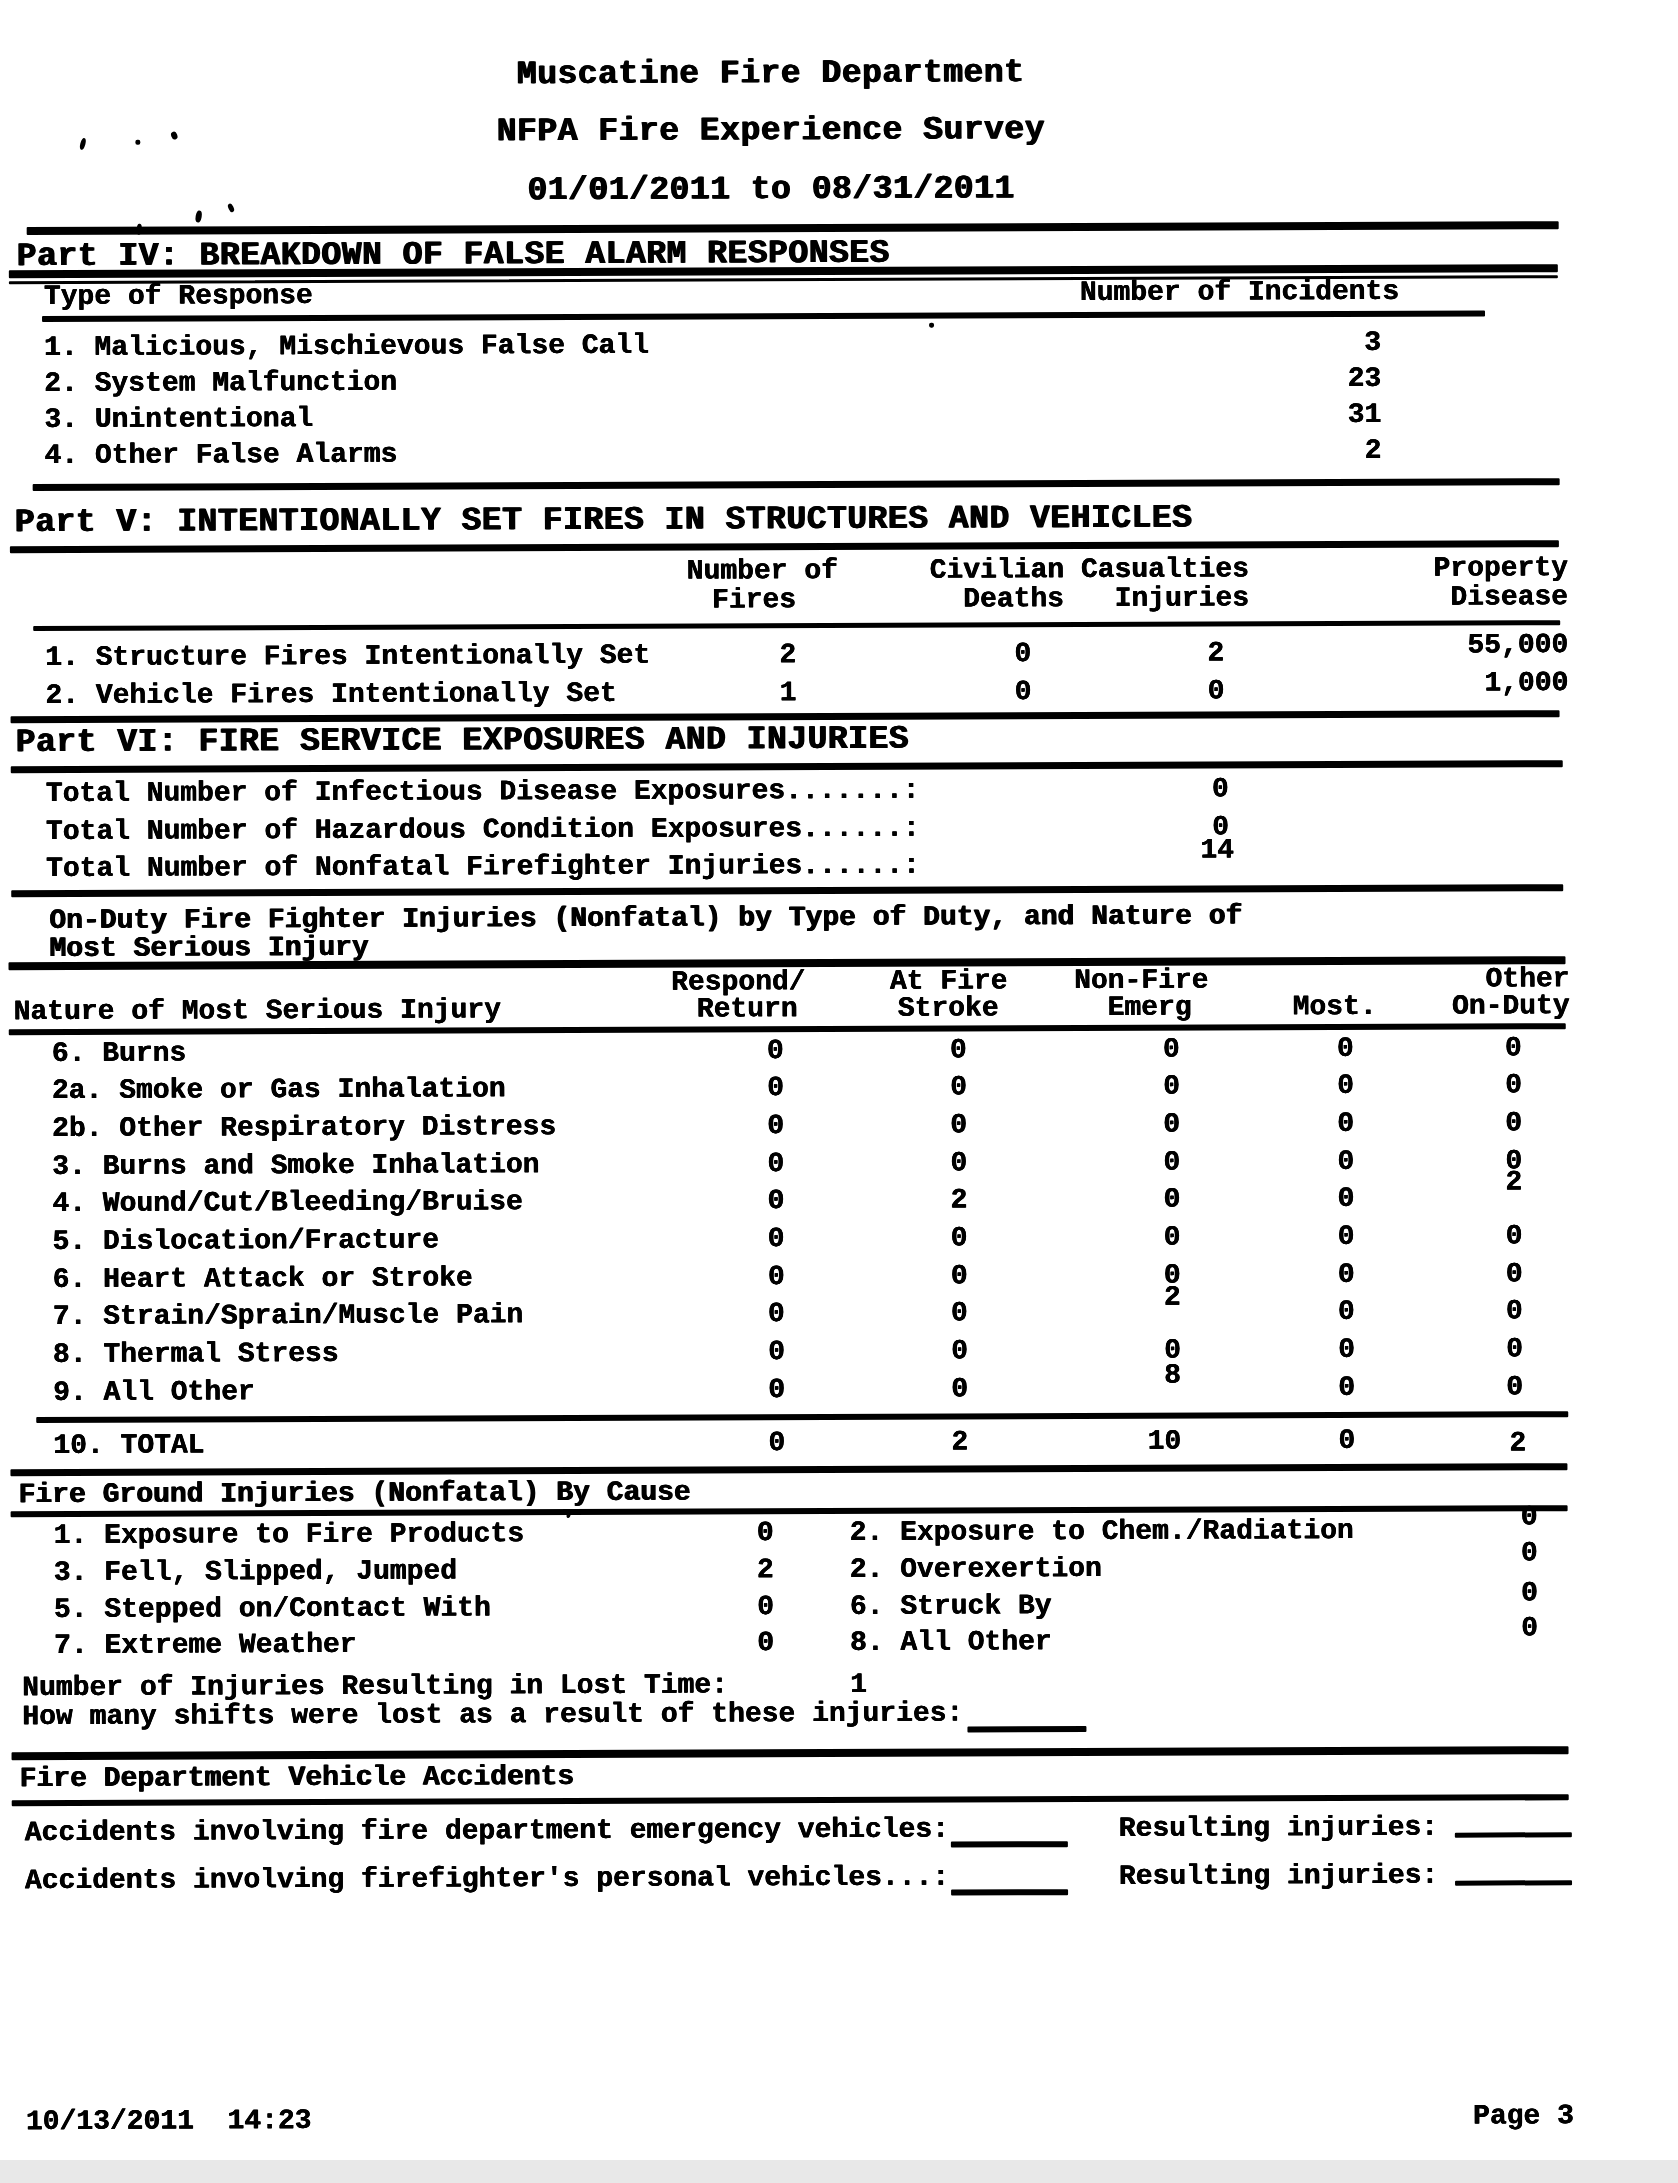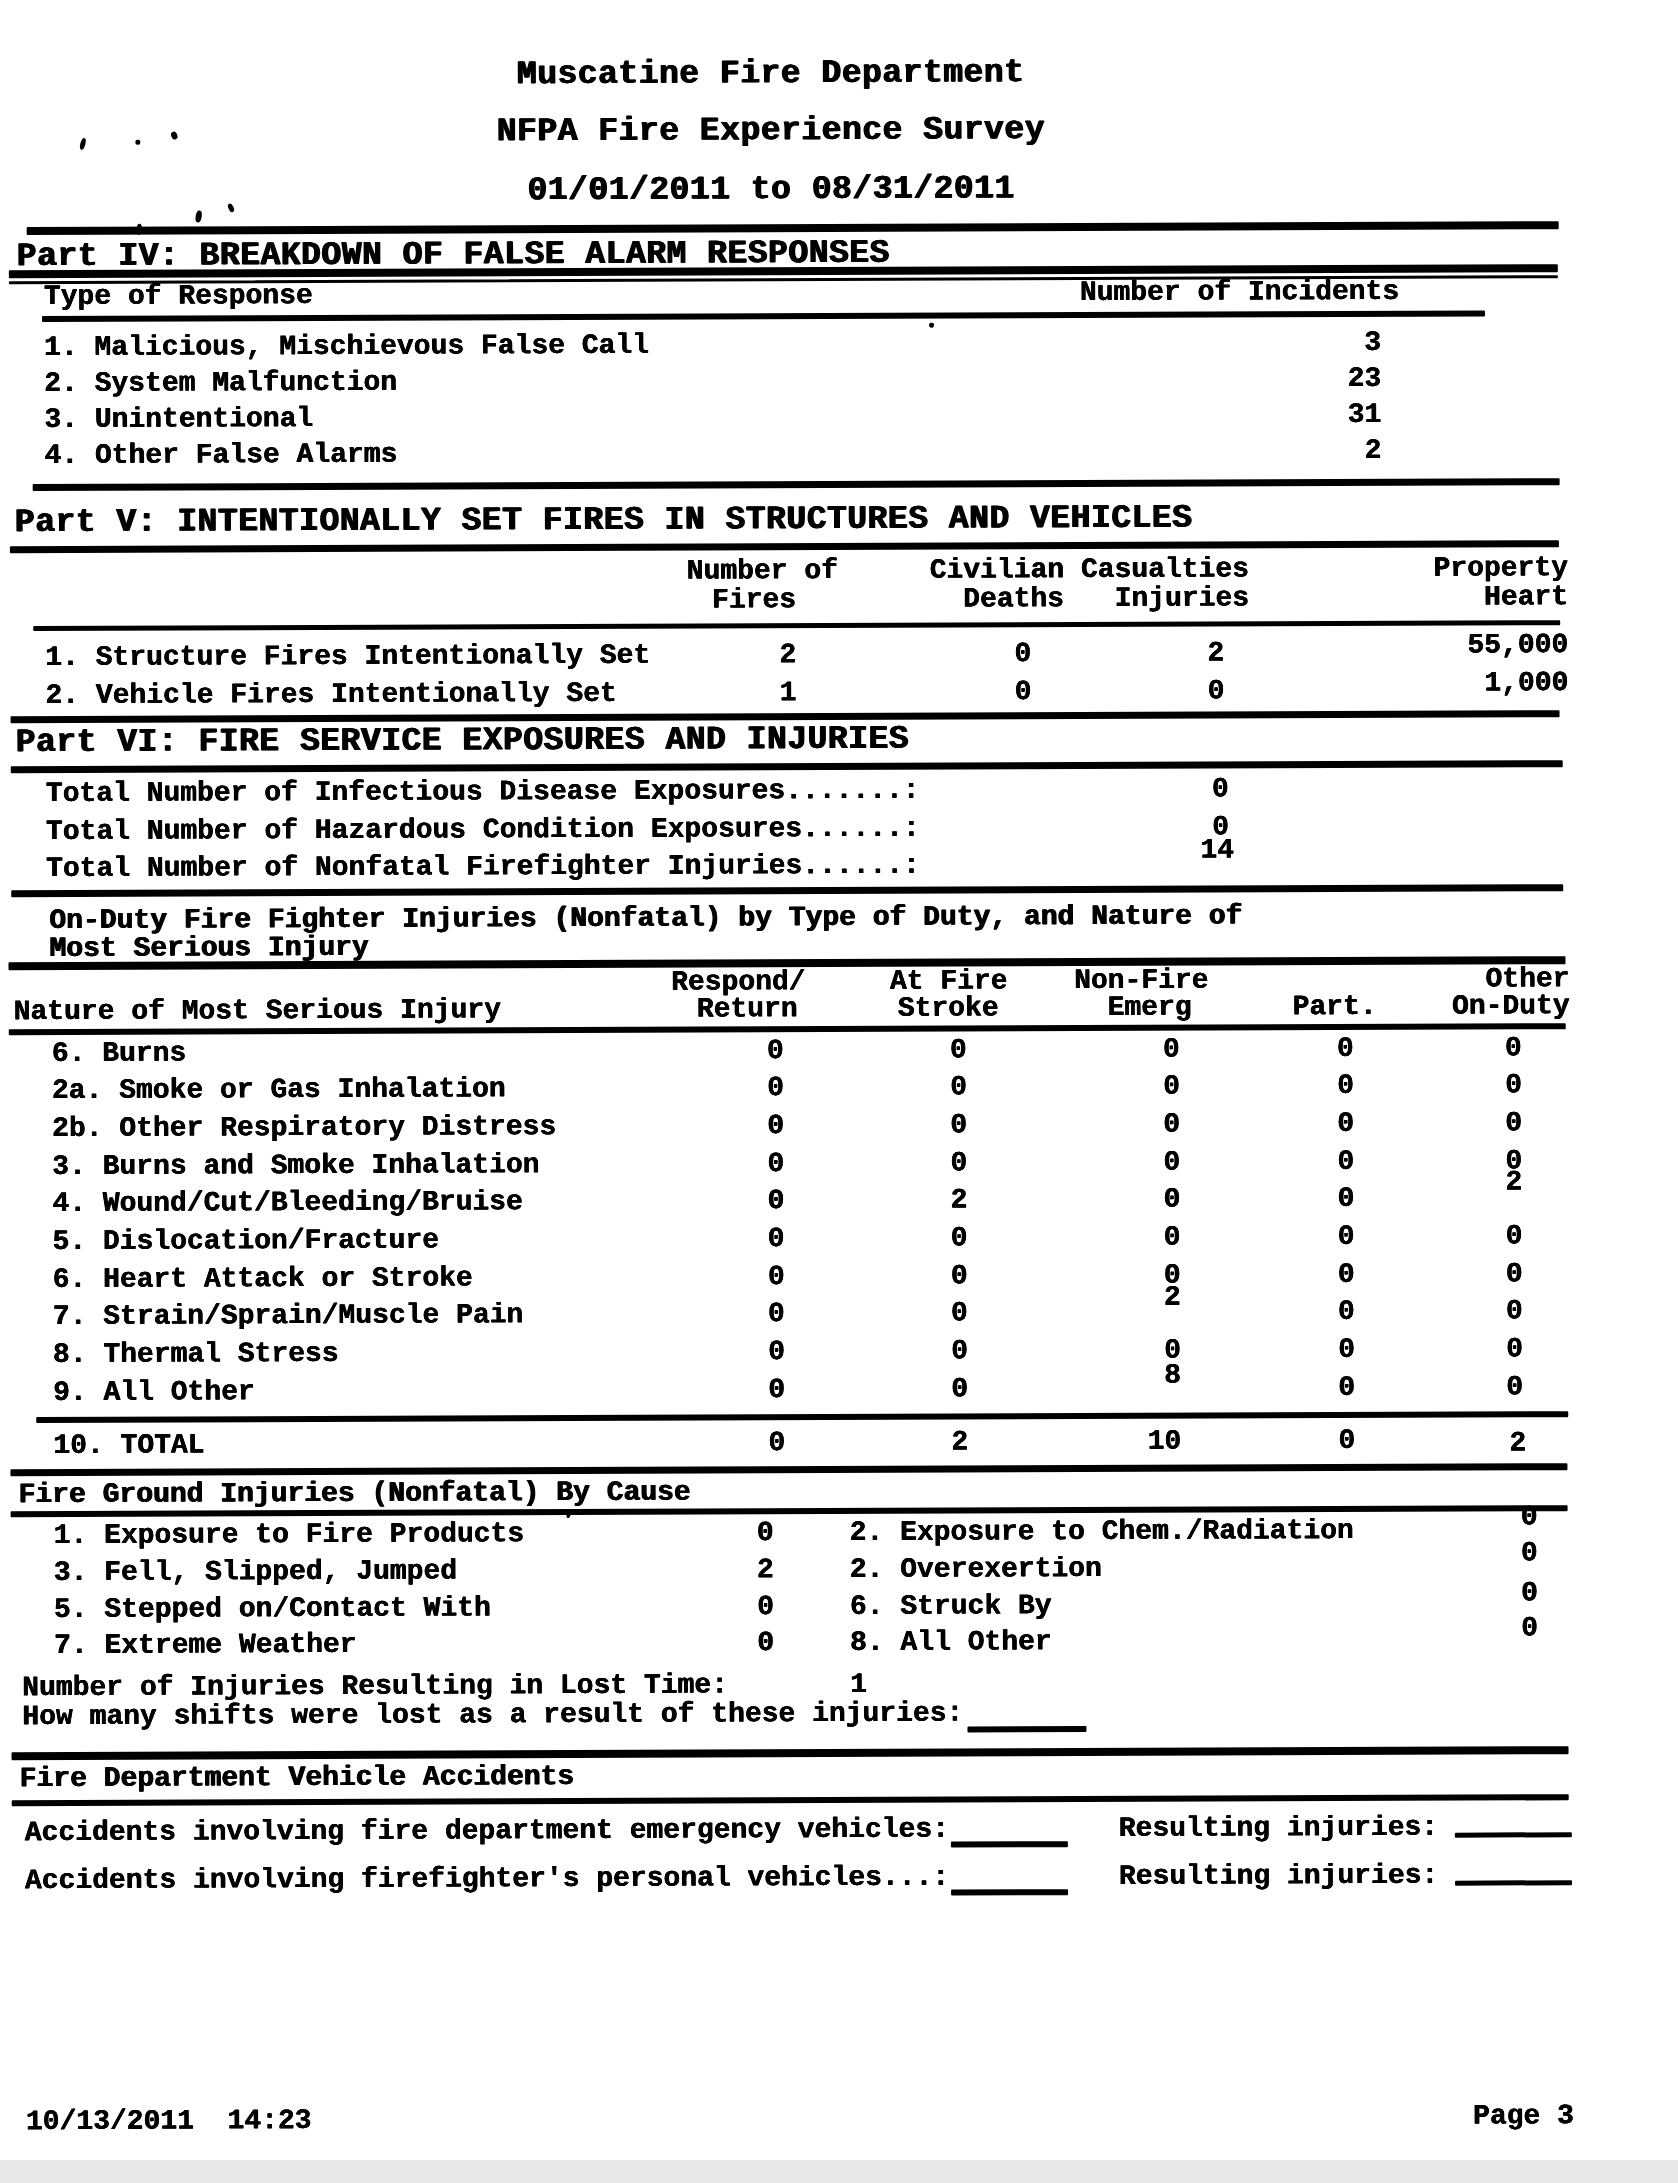--- a/index.html
+++ b/index.html
@@ -91,21 +91,21 @@
 
   <div class="row" style="top:556px">
     <span class="t r" style="right:839px">Number of</span>
     <span class="t r" style="right:428px">Civilian Casualties</span>
     <span class="t r" style="right:109px">Property</span>
   </div>
   <div class="row" style="top:585px">
     <span class="t r" style="right:881px">Fires</span>
     <span class="t r" style="right:613px">Deaths</span>
     <span class="t r" style="right:428px">Injuries</span>
-    <span class="t r" style="right:109px">Heart</span>
+    <span class="t r" style="right:109px">Disease</span>
   </div>
   <div class="rule" style="left:35px;top:623px;width:1527px;height:5px"></div>
 
   <div class="row" style="top:640px">
     <span class="t" style="left:47px">1. Structure Fires Intentionally Set</span>
     <span class="t r" style="right:881px">2</span>
     <span class="t r" style="right:646px">0</span>
     <span class="t r" style="right:453px">2</span>
     <span class="t r" style="right:109px;top:-7px">55,000</span>
   </div>
@@ -143,21 +143,21 @@
     <span class="t r" style="right:873px">Respond/</span>
     <span class="t r" style="right:671px">At Fire</span>
     <span class="t r" style="right:470px">Non-Fire</span>
     <span class="t r" style="right:109px">Other</span>
   </div>
   <div class="row" style="top:994px">
     <span class="t" style="left:14px">Nature of Most Serious Injury</span>
     <span class="t r" style="right:881px">Return</span>
     <span class="t r" style="right:680px">Stroke</span>
     <span class="t r" style="right:487px">Emerg</span>
-    <span class="t r" style="right:302px">Part.</span>
+    <span class="t r" style="right:302px">Most.</span>
     <span class="t r" style="right:109px">On-Duty</span>
   </div>
   <div class="rule" style="left:9px;top:1026px;width:1557px;height:6px"></div>
 
   <div class="row" style="top:1036px">
     <span class="t" style="left:52px">6. Burns</span>
     <span class="t r" style="right:895px">0</span>
     <span class="t r" style="right:712px">0</span>
     <span class="t r" style="right:499px">0</span>
     <span class="t r" style="right:325px">0</span>

